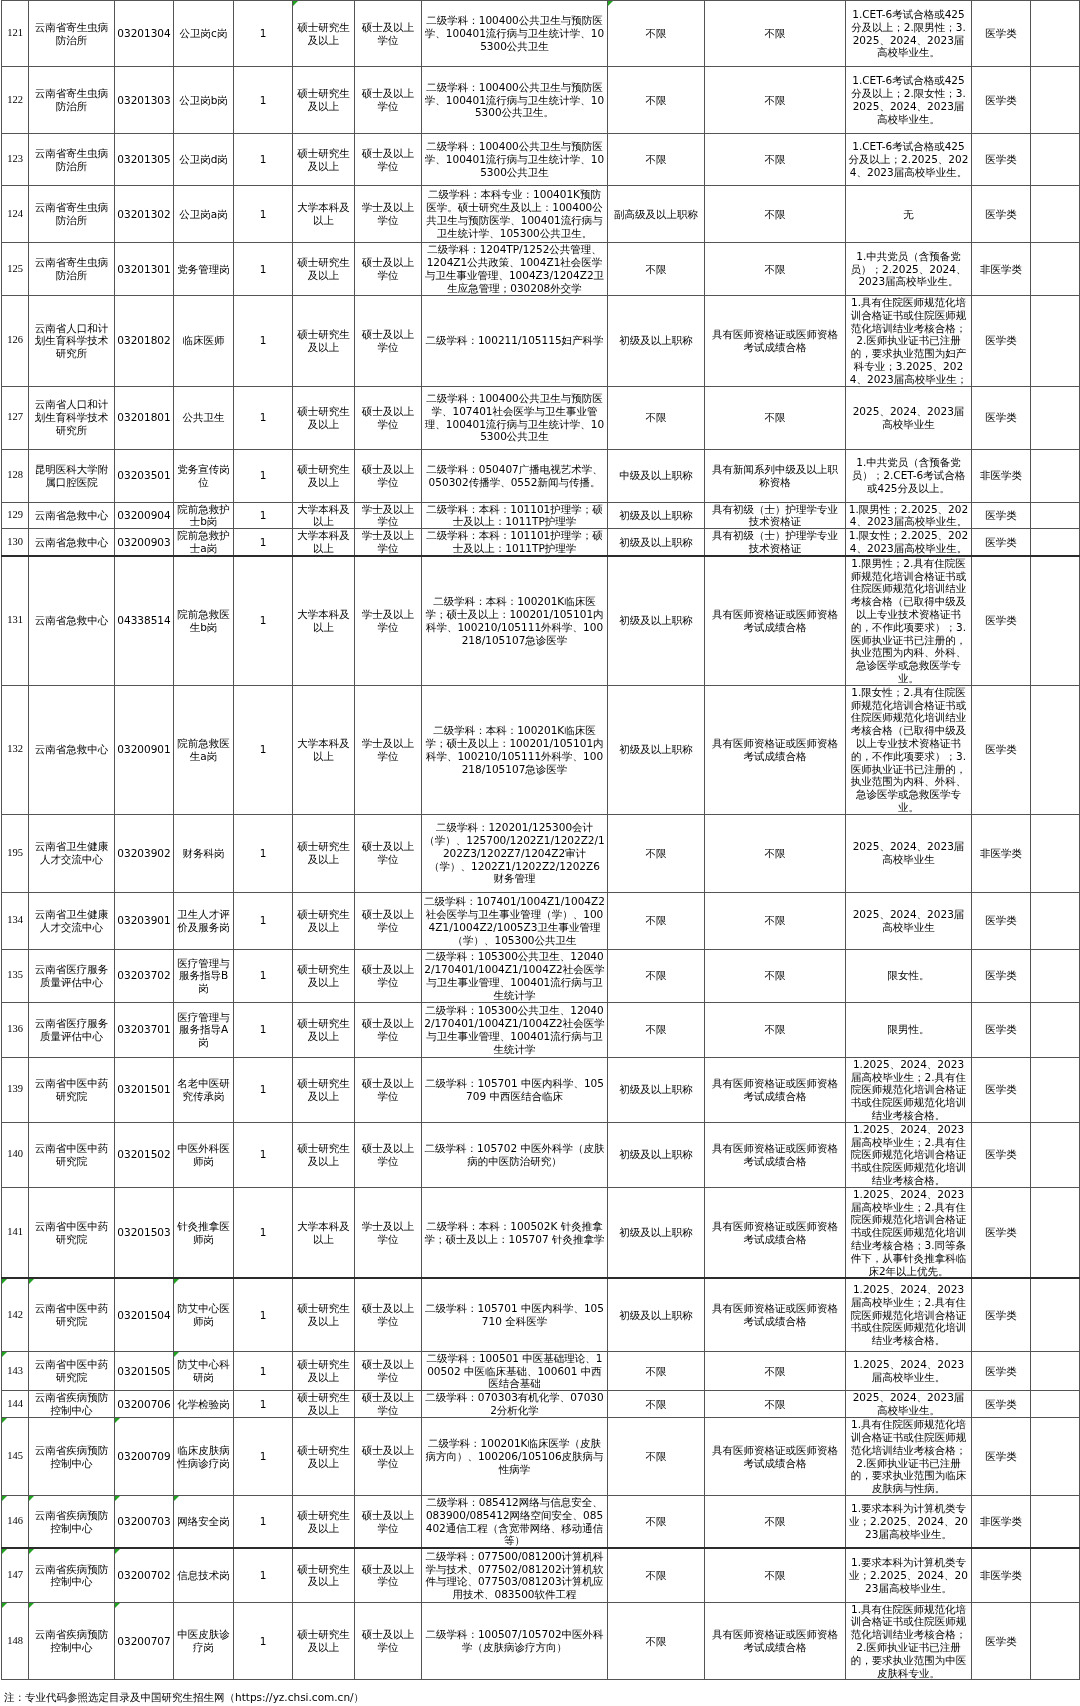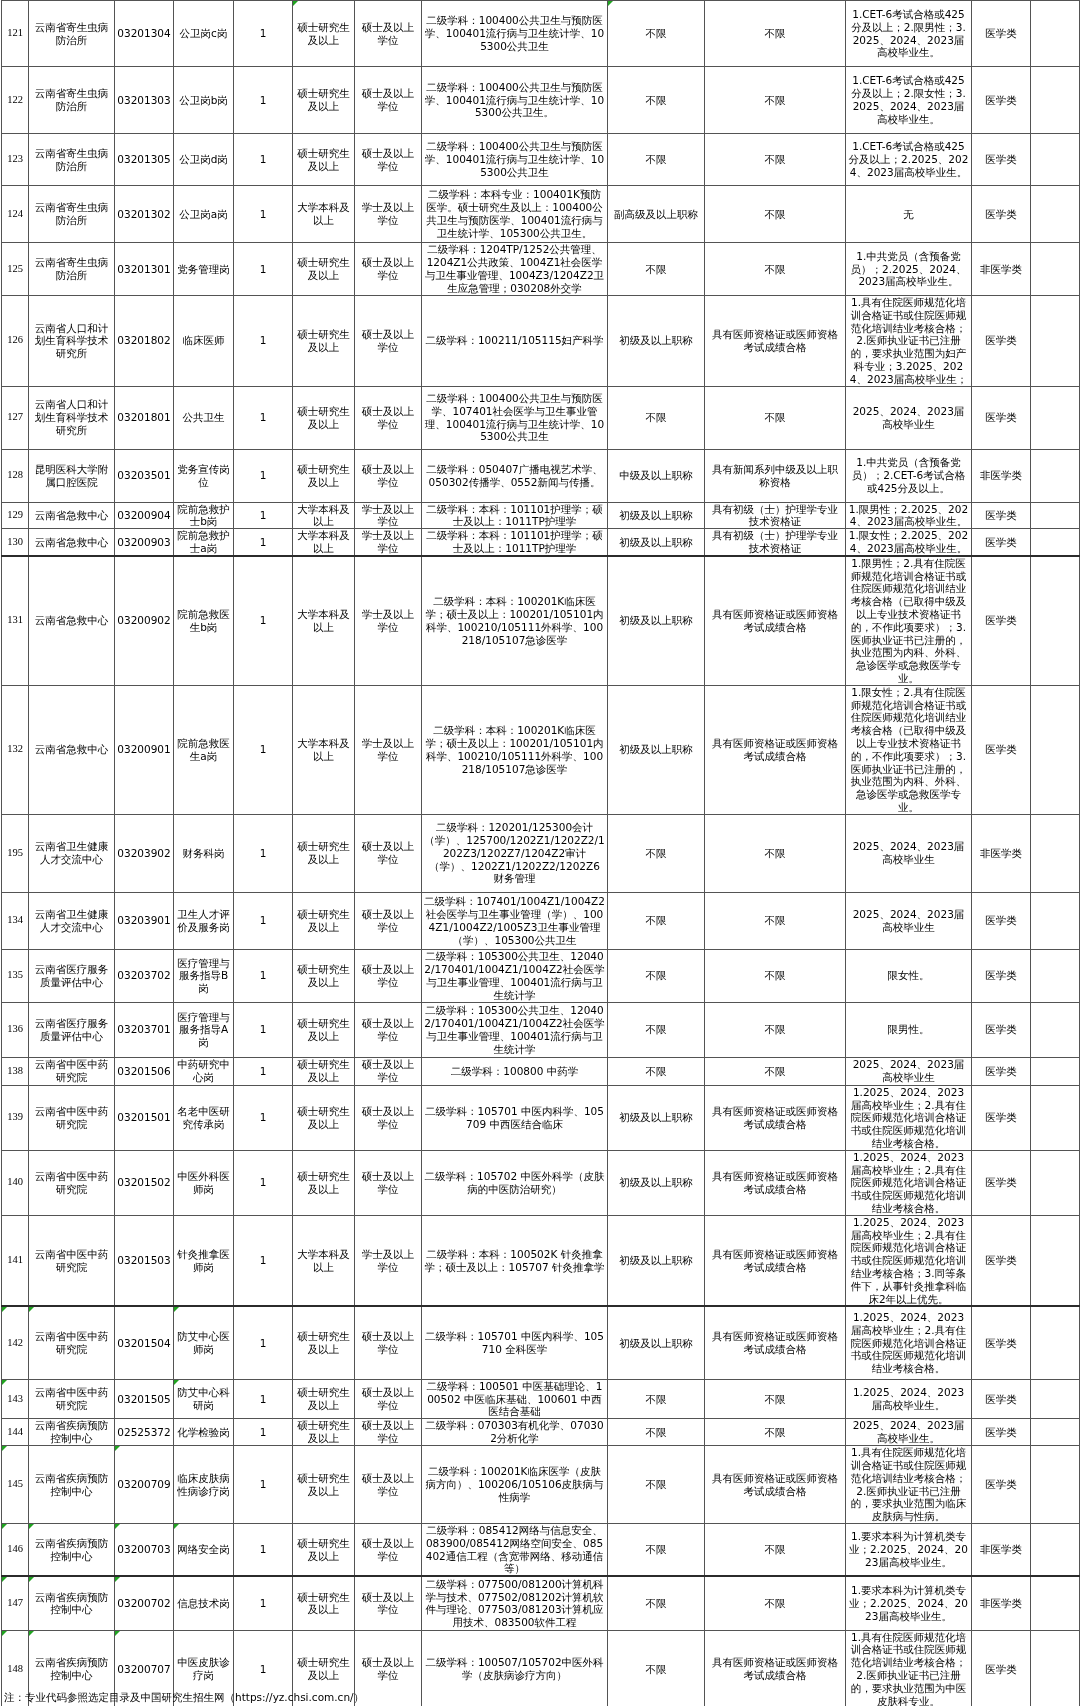--- a/index.html
+++ b/index.html
@@ -199,21 +199,21 @@
           <td class="c-major">二级学科：本科：101101护理学；硕士及以上：1011TP护理学</td>
           <td class="c-title">初级及以上职称</td>
           <td class="c-cert">具有初级（士）护理学专业技术资格证</td>
           <td class="c-other">1.限女性；2.2025、2024、2023届高校毕业生。</td>
           <td class="c-category">医学类</td>
           <td class="c-extra"></td>
         </tr>
         <tr class="thick" style="height: 125px;">
           <td class="c-num">131</td>
           <td class="c-unit">云南省急救中心</td>
-          <td class="c-code">03200902</td>
+          <td class="c-code">04338514</td>
           <td class="c-post">院前急救医生b岗</td>
           <td class="c-count">1</td>
           <td class="c-edu">大学本科及以上</td>
           <td class="c-degree">学士及以上学位</td>
           <td class="c-major">二级学科：本科：100201K临床医学；硕士及以上：100201/105101内科学、100210/105111外科学、100218/105107急诊医学</td>
           <td class="c-title">初级及以上职称</td>
           <td class="c-cert">具有医师资格证或医师资格考试成绩合格</td>
           <td class="c-other">1.限男性；2.具有住院医师规范化培训合格证书或住院医师规范化培训结业考核合格（已取得中级及以上专业技术资格证书的，不作此项要求）；3.医师执业证书已注册的，执业范围为内科、外科、急诊医学或急救医学专业。</td>
           <td class="c-category">医学类</td>
           <td class="c-extra"></td>
@@ -286,35 +286,20 @@
           <td class="c-count">1</td>
           <td class="c-edu">硕士研究生及以上</td>
           <td class="c-degree">硕士及以上学位</td>
           <td class="c-major">二级学科：105300公共卫生、120402/170401/1004Z1/1004Z2社会医学与卫生事业管理、100401流行病与卫生统计学</td>
           <td class="c-title">不限</td>
           <td class="c-cert">不限</td>
           <td class="c-other">限男性。</td>
           <td class="c-category">医学类</td>
           <td class="c-extra"></td>
         </tr>
-        <tr style="height: 28px;">
-          <td class="c-num">138</td>
-          <td class="c-unit">云南省中医中药研究院</td>
-          <td class="c-code">03201506</td>
-          <td class="c-post">中药研究中心岗</td>
-          <td class="c-count">1</td>
-          <td class="c-edu">硕士研究生及以上</td>
-          <td class="c-degree">硕士及以上学位</td>
-          <td class="c-major">二级学科：100800 中药学</td>
-          <td class="c-title">不限</td>
-          <td class="c-cert">不限</td>
-          <td class="c-other">2025、2024、2023届高校毕业生</td>
-          <td class="c-category">医学类</td>
-          <td class="c-extra"></td>
-        </tr>
         <tr style="height: 58px;">
           <td class="c-num">139</td>
           <td class="c-unit">云南省中医中药研究院</td>
           <td class="c-code">03201501</td>
           <td class="c-post">名老中医研究传承岗</td>
           <td class="c-count">1</td>
           <td class="c-edu">硕士研究生及以上</td>
           <td class="c-degree">硕士及以上学位</td>
           <td class="c-major">二级学科：105701 中医内科学、105709 中西医结合临床</td>
           <td class="c-title">初级及以上职称</td>
@@ -379,21 +364,21 @@
           <td class="c-major">二级学科：100501 中医基础理论、100502 中医临床基础、100601 中西医结合基础</td>
           <td class="c-title">不限</td>
           <td class="c-cert">不限</td>
           <td class="c-other">1.2025、2024、2023届高校毕业生。</td>
           <td class="c-category">医学类</td>
           <td class="c-extra"></td>
         </tr>
         <tr style="height: 27px;">
           <td class="c-num">144</td>
           <td class="c-unit">云南省疾病预防控制中心</td>
-          <td class="c-code">02525372</td>
+          <td class="c-code">03200706</td>
           <td class="c-post">化学检验岗</td>
           <td class="c-count">1</td>
           <td class="c-edu">硕士研究生及以上</td>
           <td class="c-degree">硕士及以上学位</td>
           <td class="c-major">二级学科：070303有机化学、070302分析化学</td>
           <td class="c-title">不限</td>
           <td class="c-cert">不限</td>
           <td class="c-other">2025、2024、2023届高校毕业生。</td>
           <td class="c-category">医学类</td>
           <td class="c-extra"></td>

